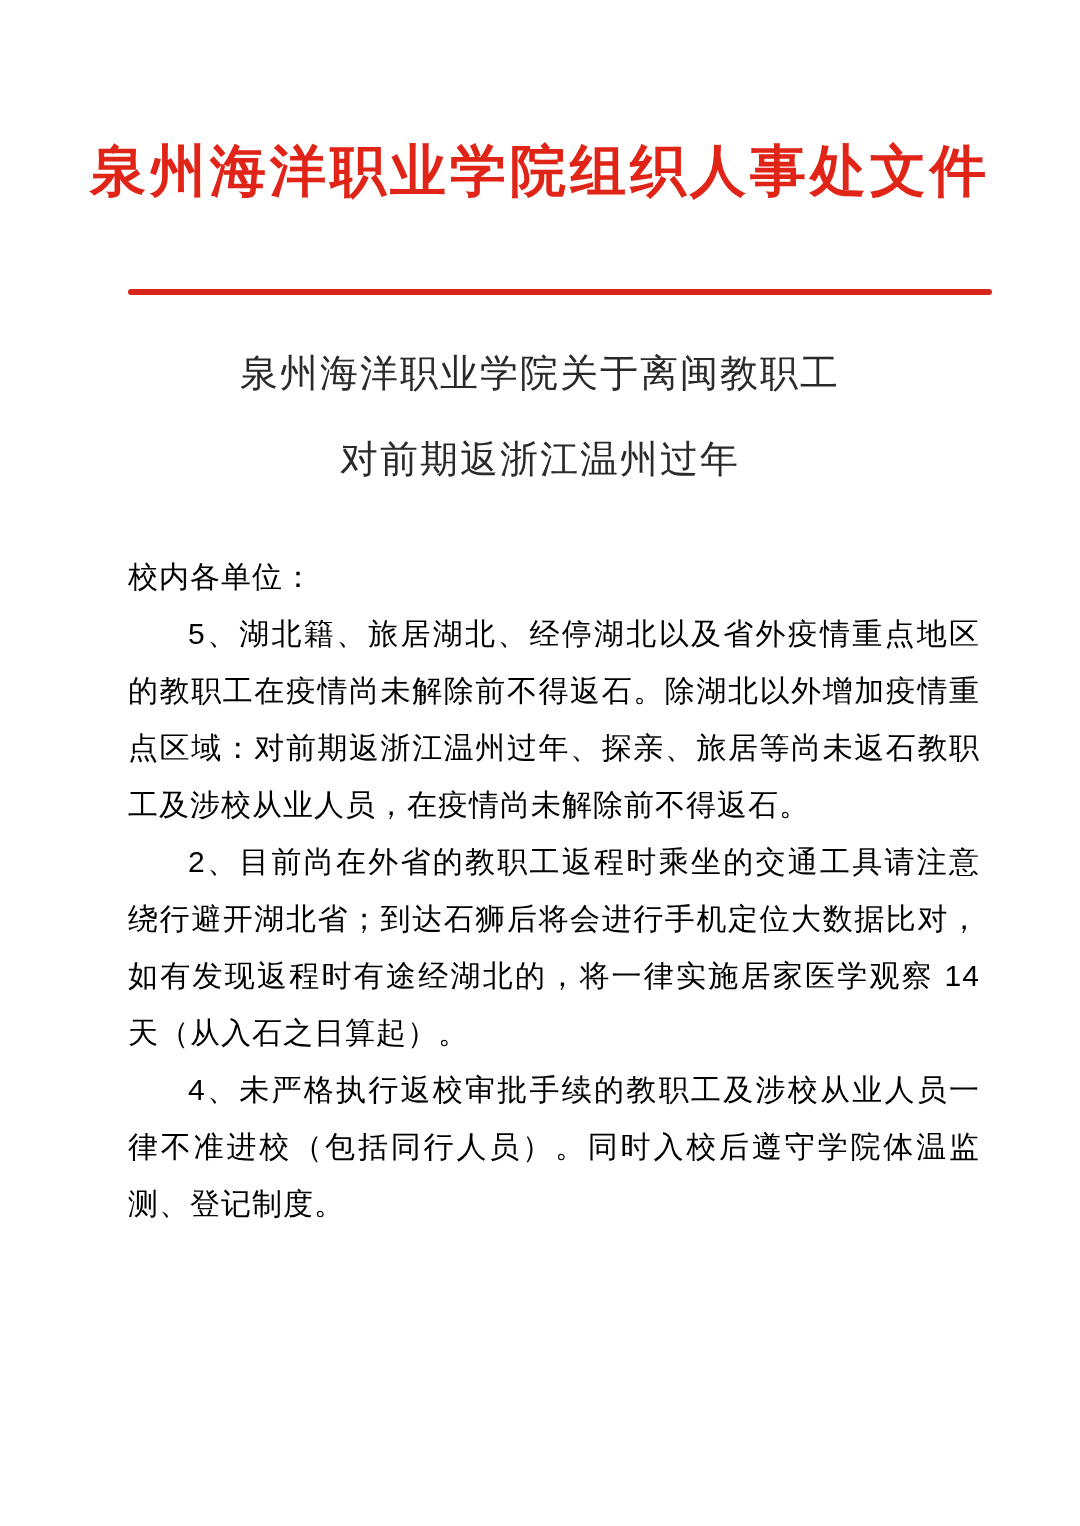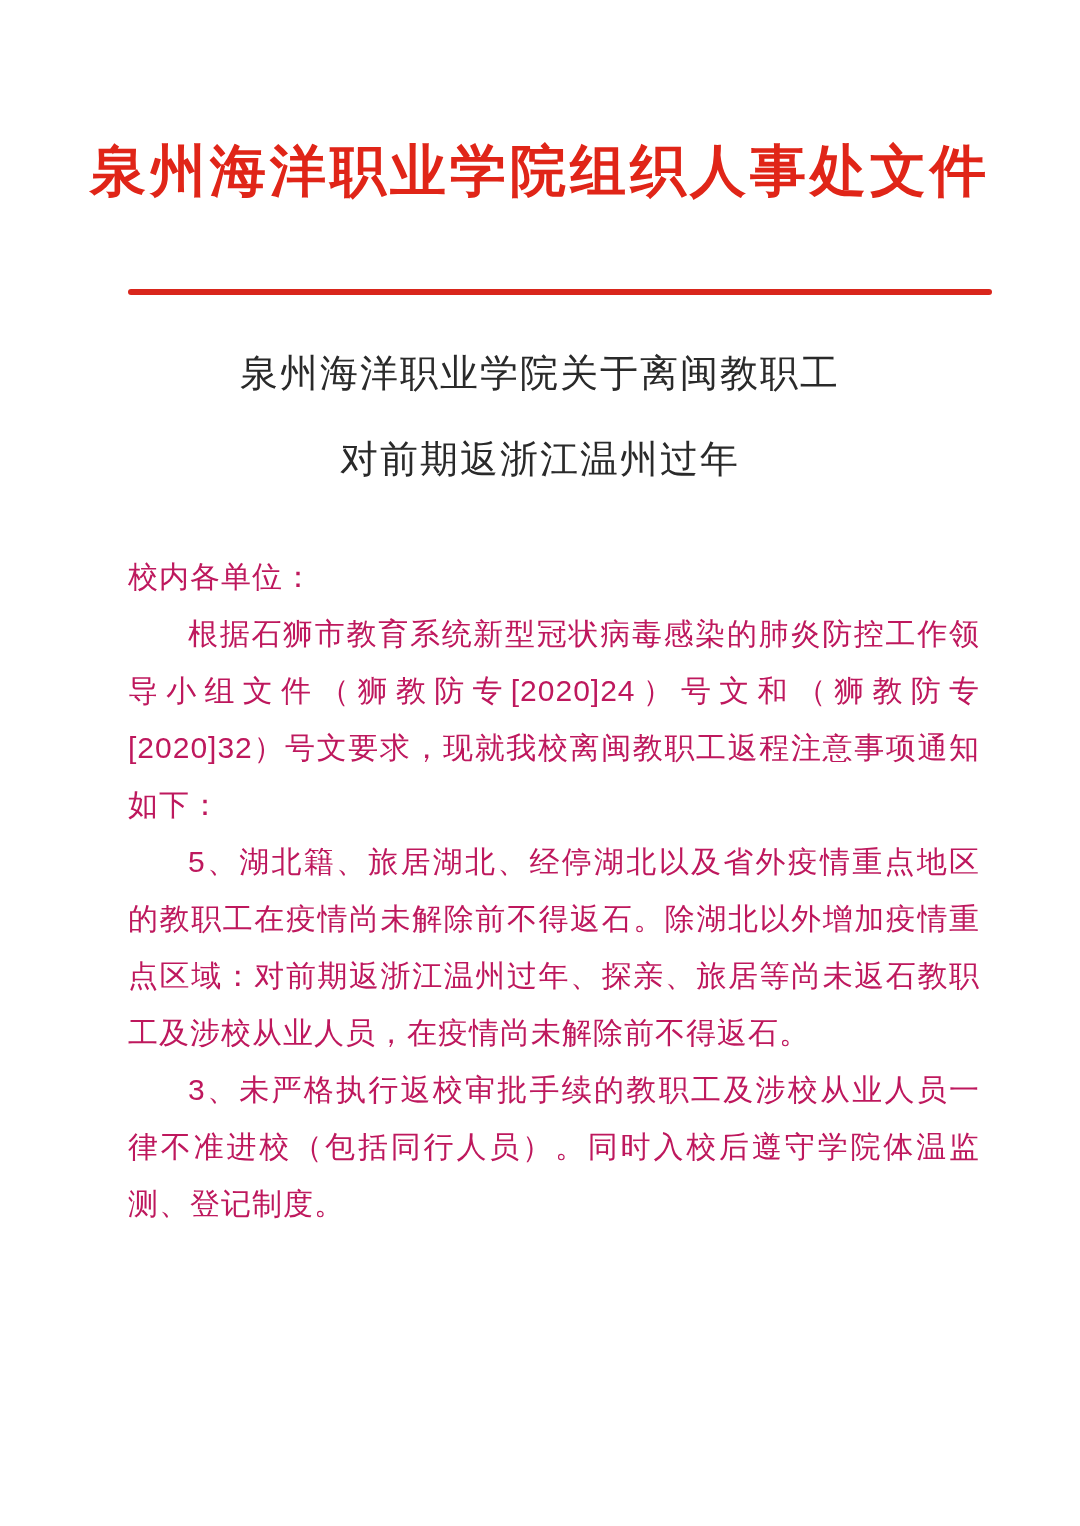--- a/index.html
+++ b/index.html
@@ -57,21 +57,21 @@
     display: block;
     line-height: 86px;
   }
   
   .doc-body {
     position: absolute;
     top: 548px;
     left: 128px;
     width: 852px;
     font-size: 30px;
-    color: #be185d;
+    color: #000000;
     line-height: 57px;
     text-align: justify;
     letter-spacing: 1px;
   }
   .doc-body p {
     margin: 0;
     text-indent: 2em;
   }
   .doc-body p.salutation {
     text-indent: 0;
@@ -86,18 +86,18 @@
 
   <div class="red-rule"></div>
 
   <div class="doc-title">
     <span class="title-line">泉州海洋职业学院关于离闽教职工</span>
     <span class="title-line">对前期返浙江温州过年</span>
   </div>
 
   <div class="doc-body">
     <p class="salutation">校内各单位：</p>
-    <p class="para">根据石狮市教育系统新型冠状病毒感染的肺炎防控工作领导小组文件（狮教防专[2020]24）号文和（狮教防专[2020]32）号文要求，现就我校离闽教职工返程注意事项通知如下：</p>
     <p class="para">5、湖北籍、旅居湖北、经停湖北以及省外疫情重点地区的教职工在疫情尚未解除前不得返石。除湖北以外增加疫情重点区域：对前期返浙江温州过年、探亲、旅居等尚未返石教职工及涉校从业人员，在疫情尚未解除前不得返石。</p>
-    <p class="para">3、未严格执行返校审批手续的教职工及涉校从业人员一律不准进校（包括同行人员）。同时入校后遵守学院体温监测、登记制度。</p>
+    <p class="para">2、目前尚在外省的教职工返程时乘坐的交通工具请注意绕行避开湖北省；到达石狮后将会进行手机定位大数据比对，如有发现返程时有途经湖北的，将一律实施居家医学观察 14 天（从入石之日算起）。</p>
+    <p class="para">4、未严格执行返校审批手续的教职工及涉校从业人员一律不准进校（包括同行人员）。同时入校后遵守学院体温监测、登记制度。</p>
   </div>
 
 </div>
 
 </body></html>

